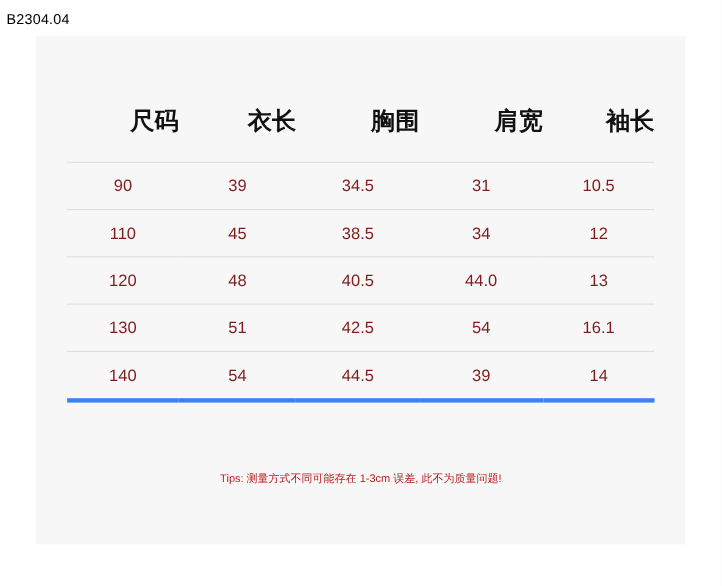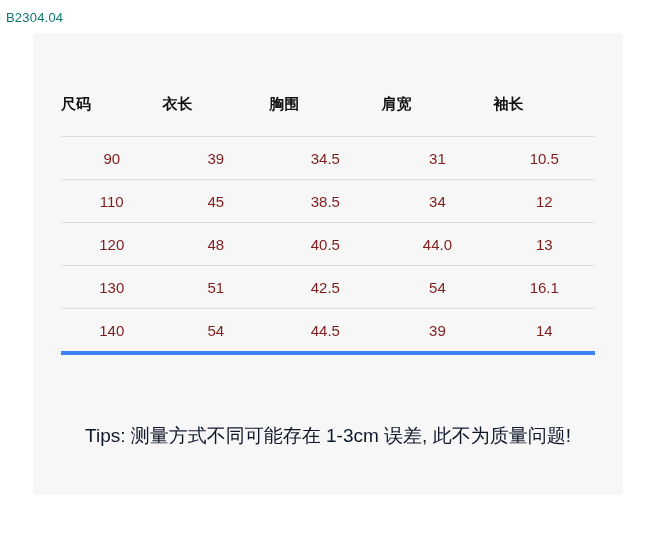--- a/index.html
+++ b/index.html
@@ -12,21 +12,21 @@
     background: #ffffff;
     font-family: "Liberation Sans", sans-serif;
     position: relative;
     overflow: hidden;
   }
   .corner-code {
     position: absolute;
     left: 6px;
     top: 10px;
     font-size: 13px;
-    color: #0f766e;
+    color: #000000;
     letter-spacing: 0.2px;
   }
   .card {
     position: absolute;
     left: 33px;
     top: 33px;
     width: 590px;
     height: 462px;
     background: #f7f7f7;
     box-sizing: border-box;
@@ -36,25 +36,25 @@
     left: 28px;
     top: 42px;
     width: 534px;
   }
   table {
     width: 100%;
     border-collapse: collapse;
     table-layout: fixed;
   }
   thead th {
-    font-size: 15px;
+    font-size: 22px;
     font-weight: bold;
     color: #111111;
     padding: 20px 0 22px 0;
-    text-align: left;
+    text-align: right;
     border: none;
   }
   tbody td {
     font-size: 15px;
     color: #7f1d1d;
     text-align: center;
     padding: 13px 0 12px 0;
     border-top: 1px solid #dddddd;
   }
   tbody tr:last-child td {
@@ -66,22 +66,22 @@
   col.c3 { width: 21%; }
   col.c4 { width: 19%; }
   .tips {
     position: absolute;
     left: 0;
     right: 0;
     top: 390px;
     text-align: center;
   }
   .tips div {
-    font-size: 19px;
-    color: #0f172a;
+    font-size: 10px;
+    color: #b91c1c;
     line-height: 26px;
   }
 </style>
 </head>
 <body>
 
 <div class="corner-code">B2304.04</div>
 
 <div class="card">
   <div class="table">

